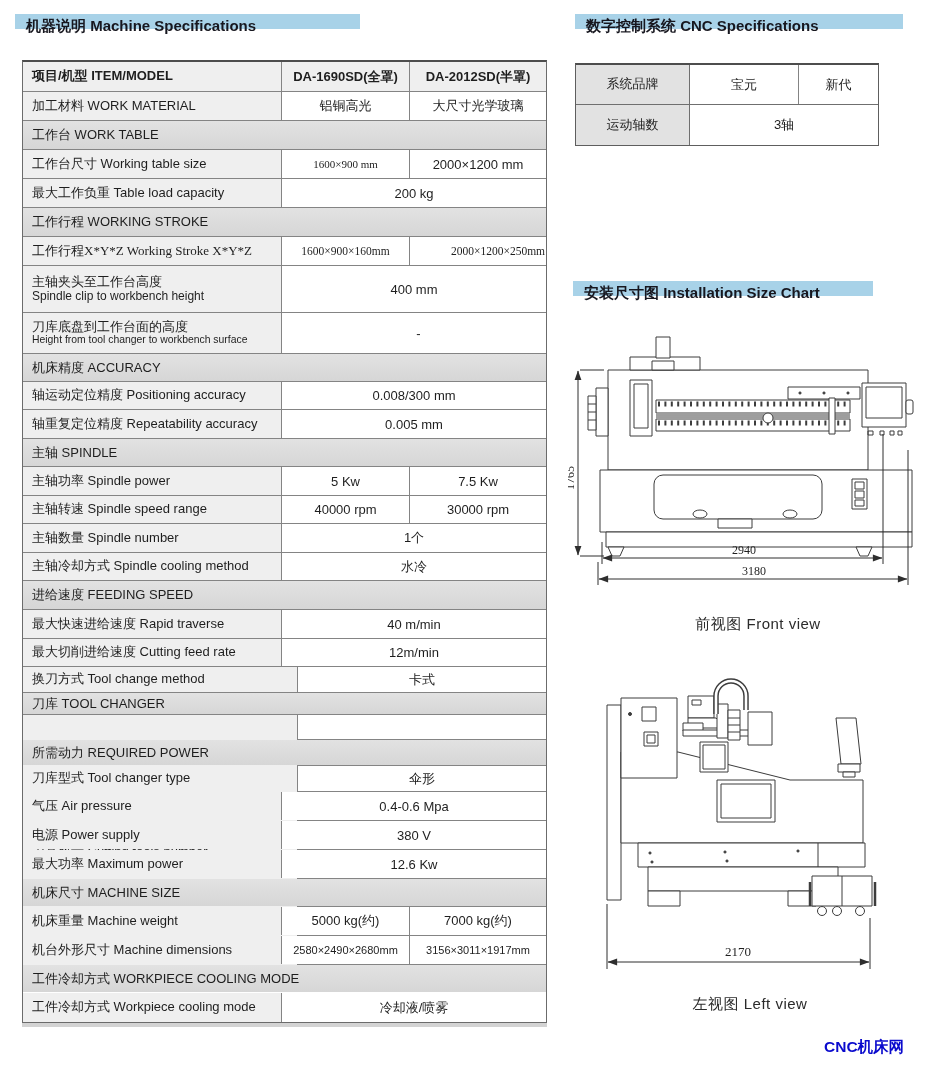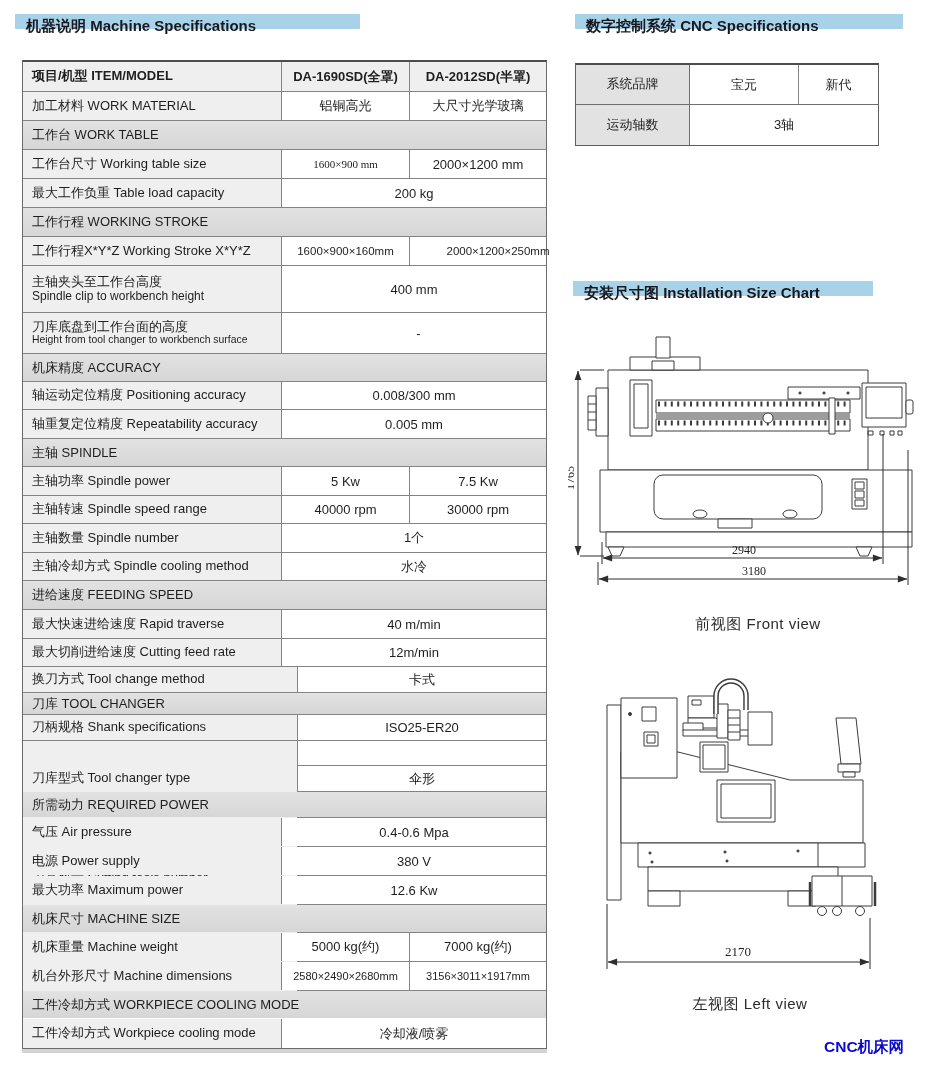--- a/index.html
+++ b/index.html
@@ -93,21 +93,21 @@
       <div class="scell val v1" style="font-size: 11px; font-family: Liberation Serif, serif;">1600×900 mm</div>
       <div class="scell val v2" style="font-size: 13px;">2000×1200 mm</div>
     </div>
     <div class="srow" style="height: 29px;">
       <div class="scell lbl">最大工作负重 Table load capacity</div>
       <div class="scell val">200 kg</div>
     </div>
     <div class="srow" style="height: 29px;">
       <div class="scell sec">工作行程 WORKING STROKE</div>
     </div>
-    <div class="srow" style="height: 29px;">
+    <div class="srow" style="height: 29px; font-family: Liberation Serif, serif;">
       <div class="scell lbl">工作行程X*Y*Z Working Stroke X*Y*Z</div>
       <div class="scell val v1" style="font-size: 11.5px;">1600×900×160mm</div>
       <div class="scell val v2" style="font-size: 11.5px; padding-left: 40px;">2000×1200×250mm</div>
     </div>
     <div class="srow" style="height: 47px;">
       <div class="scell lbl">
         <div>主轴夹头至工作台高度</div>
         <div style="font-size: 12px;">Spindle clip to workbench height</div>
       </div>
       <div class="scell val">400 mm</div>
@@ -162,34 +162,30 @@
       <div class="scell lbl">最大切削进给速度 Cutting feed rate</div>
       <div class="scell val">12m/min</div>
     </div>
     <div class="srow wide" style="height: 26px;">
       <div class="scell lbl">换刀方式 Tool change method</div>
       <div class="scell val">卡式</div>
     </div>
     <div class="srow" style="height: 22px;">
       <div class="scell sec">刀库 TOOL CHANGER</div>
     </div>
-    <div class="srow wide" style="height: 26px;">
-      <div class="scell lbl">刀柄规格 Shank specifications</div>
-      <div class="scell val">ISO25-ER20</div>
-    </div>
     <div class="srow wide" style="height: 25px; flex-direction: column;">
       <div class="scell lbl">刀具数量 Cutting tools number</div>
       <div class="scell val">15</div>
     </div>
+    <div class="srow" style="height: 26px;">
+      <div class="scell sec">所需动力 REQUIRED POWER</div>
+    </div>
     <div class="srow wide" style="height: 26px;">
       <div class="scell lbl">刀库型式 Tool changer type</div>
       <div class="scell val">伞形</div>
-    </div>
-    <div class="srow" style="height: 26px;">
-      <div class="scell sec">所需动力 REQUIRED POWER</div>
     </div>
     <div class="srow" style="height: 29px;">
       <div class="scell lbl">气压 Air pressure</div>
       <div class="scell val">0.4-0.6 Mpa</div>
     </div>
     <div class="srow" style="height: 29px;">
       <div class="scell lbl">电源 Power supply</div>
       <div class="scell val">380 V</div>
     </div>
     <div class="srow" style="height: 29px;">

